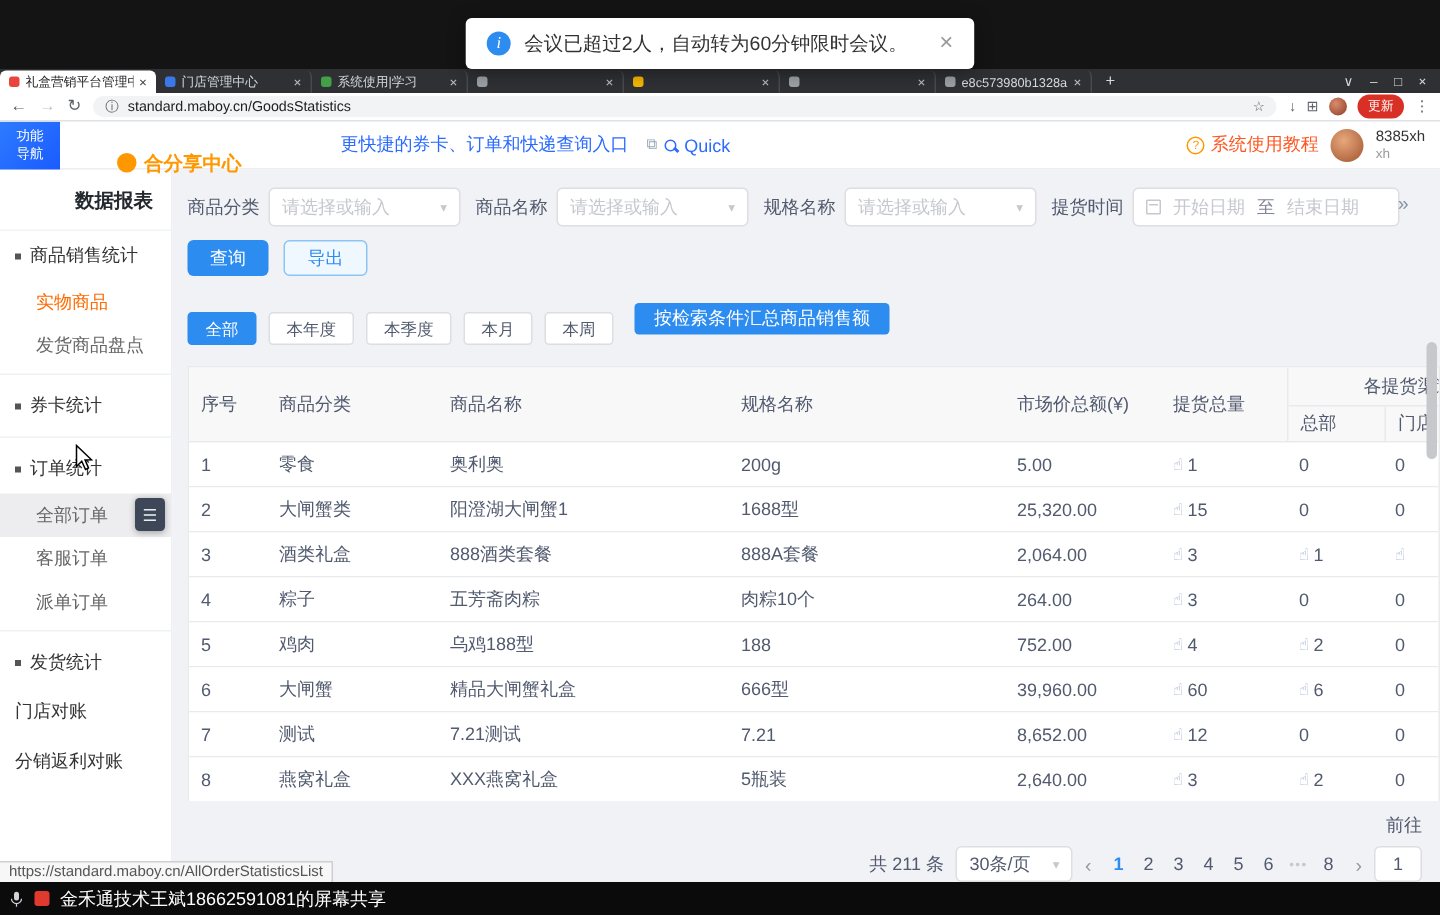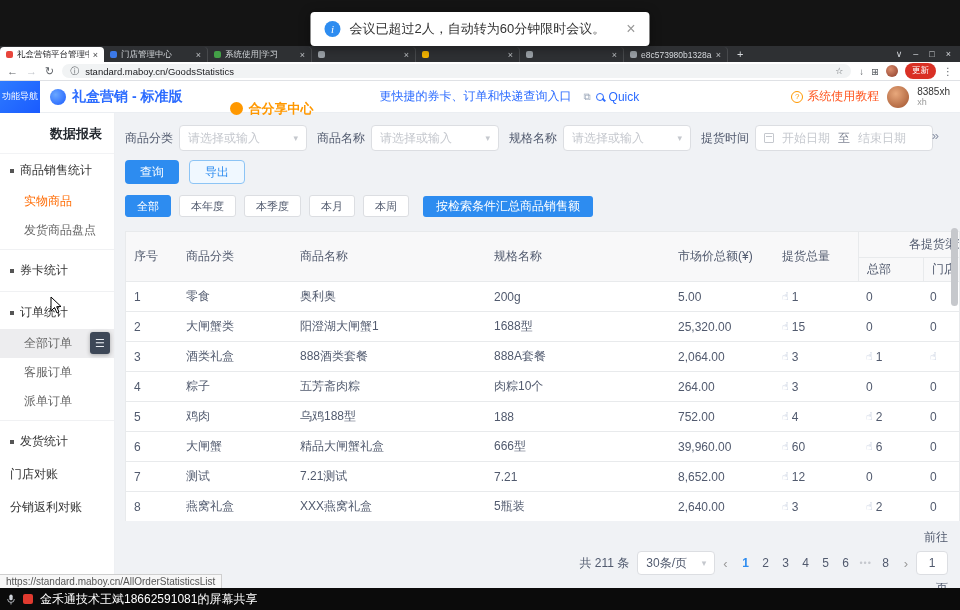--- a/index.html
+++ b/index.html
@@ -41,21 +41,21 @@
   .toolbar-right{display:flex;align-items:center;gap:7px;flex:none;}
   .tb-ico{color:#5f6368;font-size:9.5px;cursor:pointer;}
   .avatar-mini{width:12px;height:12px;border-radius:50%;background:radial-gradient(circle at 38% 35%,#d98c6b,#8c3b2a);cursor:pointer;}
   .update-pill{background:#d93025;color:#fff;font-size:8.5px;border-radius:8px;padding:2px 7px;cursor:pointer;white-space:nowrap;}
   .menu-dots{color:#5f6368;font-size:10px;cursor:pointer;}
 
   
   .app-header{position:absolute;left:0;top:81px;width:960px;height:32px;background:#fff;border-bottom:1px solid #ebeef2;
               display:flex;align-items:center;z-index:27;}
   .nav-toggle{width:40px;height:32px;background:linear-gradient(135deg,#2e7bff,#1a5bff);color:#fff;font-size:9px;
-              display:flex;flex-direction:row;align-items:center;justify-content:center;line-height:1.25;cursor:pointer;flex:none;}
+              display:flex;flex-direction:column;align-items:center;justify-content:center;line-height:1.25;cursor:pointer;flex:none;}
   .logo-wrap{display:flex;align-items:center;gap:6px;padding:0 10px;flex:none;}
   .logo-mark{width:16px;height:16px;border-radius:50%;background:radial-gradient(circle at 35% 35%,#6aa7ff,#1a5bff);}
   .logo-text{color:#2b6bff;font-weight:bold;font-size:14px;white-space:nowrap;}
   .share-center{display:flex;align-items:center;gap:5px;margin-left:38px;color:#ff9800;font-weight:bold;font-size:13px;cursor:pointer;white-space:nowrap;margin-top:24px;}
   .share-ico{width:13px;height:13px;border-radius:50%;background:#ff9800;flex:none;}
   .quick-hint{margin-left:66px;color:#2b6bff;font-size:12px;white-space:nowrap;}
   .quick-wrap{display:flex;align-items:center;gap:5px;margin-left:12px;color:#2b6bff;font-size:12px;cursor:pointer;}
   .link-ico{color:#9aa6b8;font-size:10px;}
   .mag-icon{width:8px;height:8px;border:1.5px solid #2b6bff;border-radius:50%;position:relative;flex:none;}
   .mag-icon::after{content:"";position:absolute;width:4px;height:1.5px;background:#2b6bff;transform:rotate(45deg);right:-3px;bottom:-1px;}
@@ -103,21 +103,21 @@
   .collapse-btn{position:absolute;right:22px;top:15px;color:#8a93a6;font-size:13px;letter-spacing:-1px;cursor:pointer;}
 
   .btn-row{display:flex;gap:10px;margin-top:9px;}
   .btn{height:24px;border-radius:4px;font-size:12px;display:flex;align-items:center;justify-content:center;
        padding:0 15px;cursor:pointer;white-space:nowrap;}
   .btn-primary{background:#2d8cf0;color:#fff;}
   .btn-ghost{background:#f0f8ff;color:#2d8cf0;border:1px solid #8cc4f5;}
 
   .quick-row{display:flex;gap:8px;margin-top:11px;align-items:center;}
   .qf-btn{height:22px;padding:0 11px;border-radius:3px;font-size:11px;display:flex;align-items:center;background:#fff;
-          border:1px solid #dcdee2;color:#515a6e;cursor:pointer;white-space:nowrap;}
+          border:1px solid #dcdee2;color:#515a6e;cursor:pointer;white-space:nowrap;margin-top:13px;}
   .qf-btn.active{background:#2d8cf0;border-color:#2d8cf0;color:#fff;}
   .summary-btn{height:21px;padding:0 13px;border-radius:3px;font-size:12px;background:#2d8cf0;color:#fff;
                display:flex;align-items:center;margin-left:6px;cursor:pointer;white-space:nowrap;}
 
   
   .table-card{margin-top:14px;width:835px;background:#fff;border:1px solid #e8eaec;border-bottom:none;overflow:hidden;}
   .thead{background:#f8f8f9;border-bottom:1px solid #e8eaec;display:flex;height:50px;}
   .th{font-size:12px;color:#515a6e;display:flex;align-items:center;padding-left:8px;flex:none;white-space:nowrap;overflow:hidden;}
   .c0{width:52px;}.c1{width:114px;}.c2{width:194px;}.c3{width:184px;}.c4{width:104px;}.c5{width:84px;}
   .c6{width:64px;}.c7{width:64px;}
@@ -231,24 +231,20 @@
       <span class="update-pill">更新</span>
       <span class="menu-dots">⋮</span>
     </div>
   </div>
 
   <div class="app-header">
     <div class="nav-toggle">
       <span>功能</span>
       <span>导航</span>
     </div>
-    <div class="logo-wrap">
-      <span class="logo-mark"></span>
-      <span class="logo-text">礼盒营销 - 标准版</span>
-    </div>
     <div class="share-center">
       <span class="share-ico"></span>
       <span>合分享中心</span>
     </div>
     <span class="quick-hint">更快捷的券卡、订单和快递查询入口</span>
     <div class="quick-wrap">
       <span class="link-ico">⧉</span>
       <span class="mag-icon"></span>
       <span>Quick</span>
     </div>

